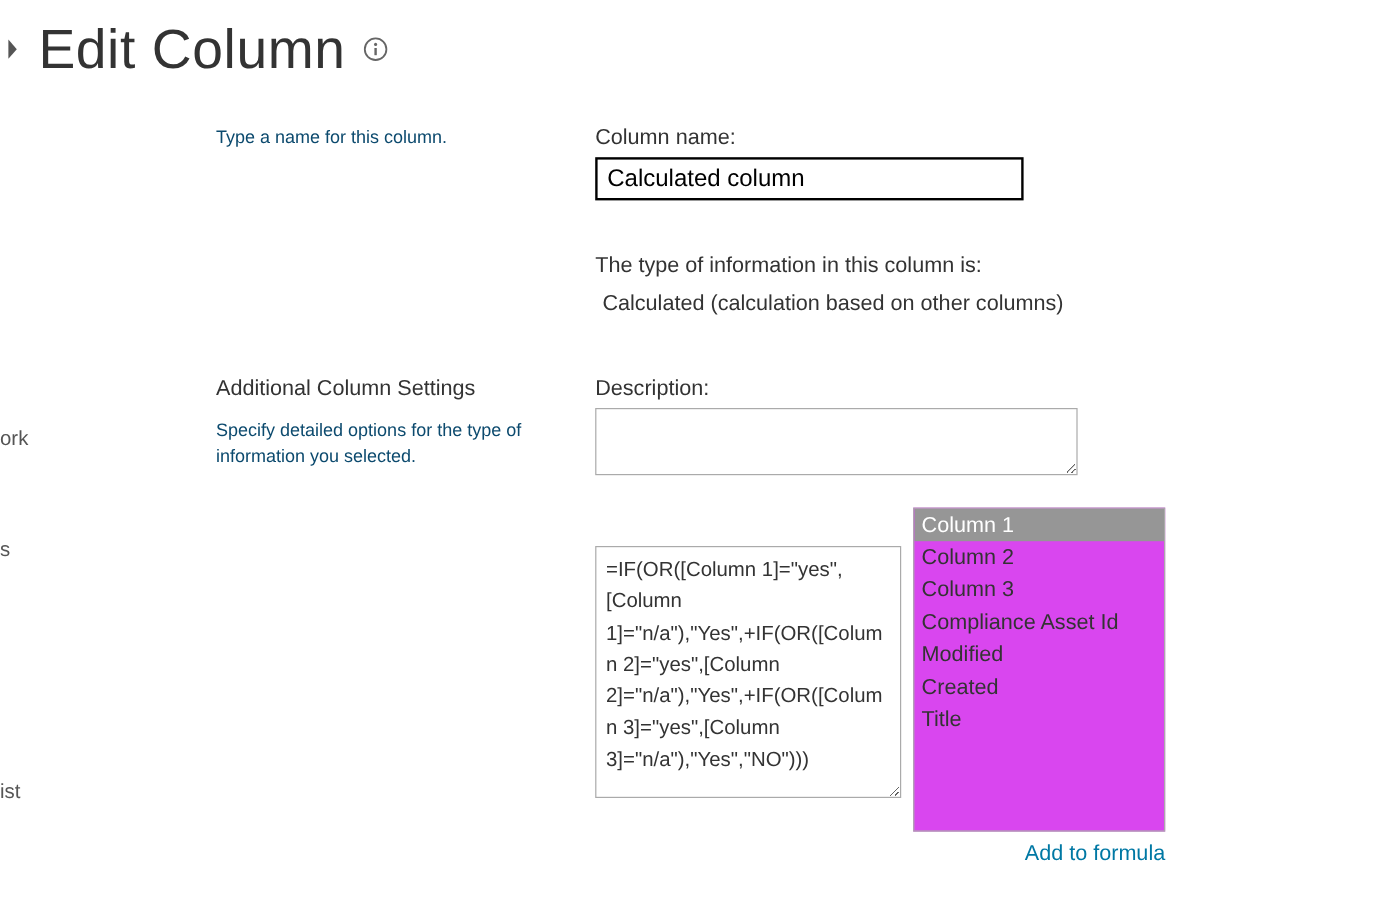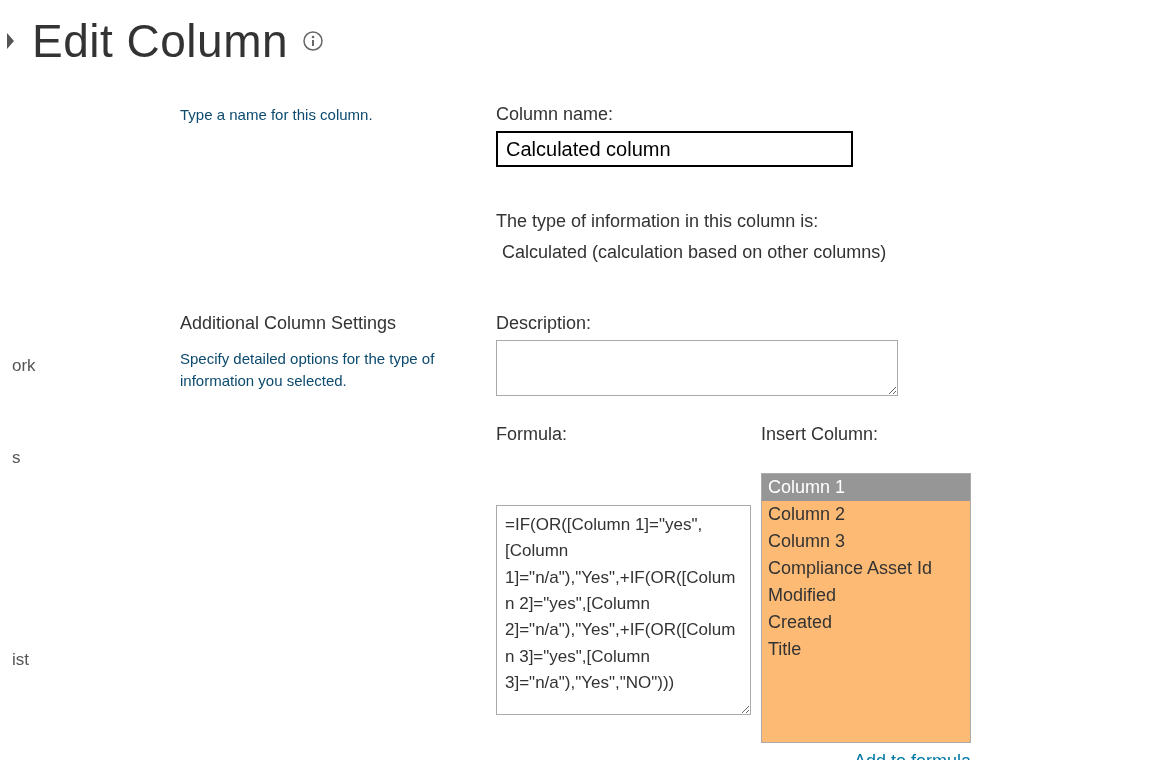--- a/index.html
+++ b/index.html
@@ -27,21 +27,21 @@
       line-height: 1;
       letter-spacing: 0.5px;
     }
     .breadcrumb-bar .page-text { color: #333; }
     .bc-sep svg { display: block; }
     .info-icon-svg { display: block; }
 
     
     .left-clip {
       position: absolute;
-      left: 12px;
+      left: 0;
       color: #555;
       font-size: 17px;
       user-select: none;
     }
     .left-clip.one  { top: 356px; }
     .left-clip.two  { top: 448px; }
     .left-clip.three{ top: 650px; }
 
     
     .form-wrap {
@@ -121,21 +121,21 @@
       font-family: inherit;
       font-size: 17px;
       line-height: 1.55;
       padding: 6px 8px;
       color: #333;
     }
     .insert-list {
       width: 210px;
       height: 270px;
       border: 1px solid #aaa;
-      background: #fdba74;
+      background: #d946ef;
       overflow-y: scroll;
       font-size: 18px;
     }
     .insert-list .opt {
       padding: 3px 6px;
       color: #333;
       cursor: pointer;
     }
     .insert-list .opt.sel {
       background: #969696;
@@ -200,24 +200,20 @@
 
   <div class="section-row">
     <div class="section-left">
       <div class="sec-title">Additional Column Settings</div>
       <div class="sec-help">Specify detailed options for the type of information you selected.</div>
     </div>
     <div class="section-right">
       <div class="fld-label">Description:</div>
       <textarea class="desc-ta" style=""></textarea>
 
-      <div class="formula-lbl-row" style="margin-top:24px;">
-        <div class="fld-label">Formula:</div>
-        <div class="fld-label">Insert Column:</div>
-      </div>
 
       <div class="formula-grid">
         <textarea class="formula-ta" style="">=IF(OR([Column 1]="yes",[Column 1]="n/a"),"Yes",+IF(OR([Column 2]="yes",[Column 2]="n/a"),"Yes",+IF(OR([Column 3]="yes",[Column 3]="n/a"),"Yes","NO")))</textarea>
 
         <div class="insert-list" id="insert-list">
             <div class="opt sel">Column 1</div>
             <div class="opt">Column 2</div>
             <div class="opt">Column 3</div>
             <div class="opt">Compliance Asset Id</div>
             <div class="opt">Modified</div>

